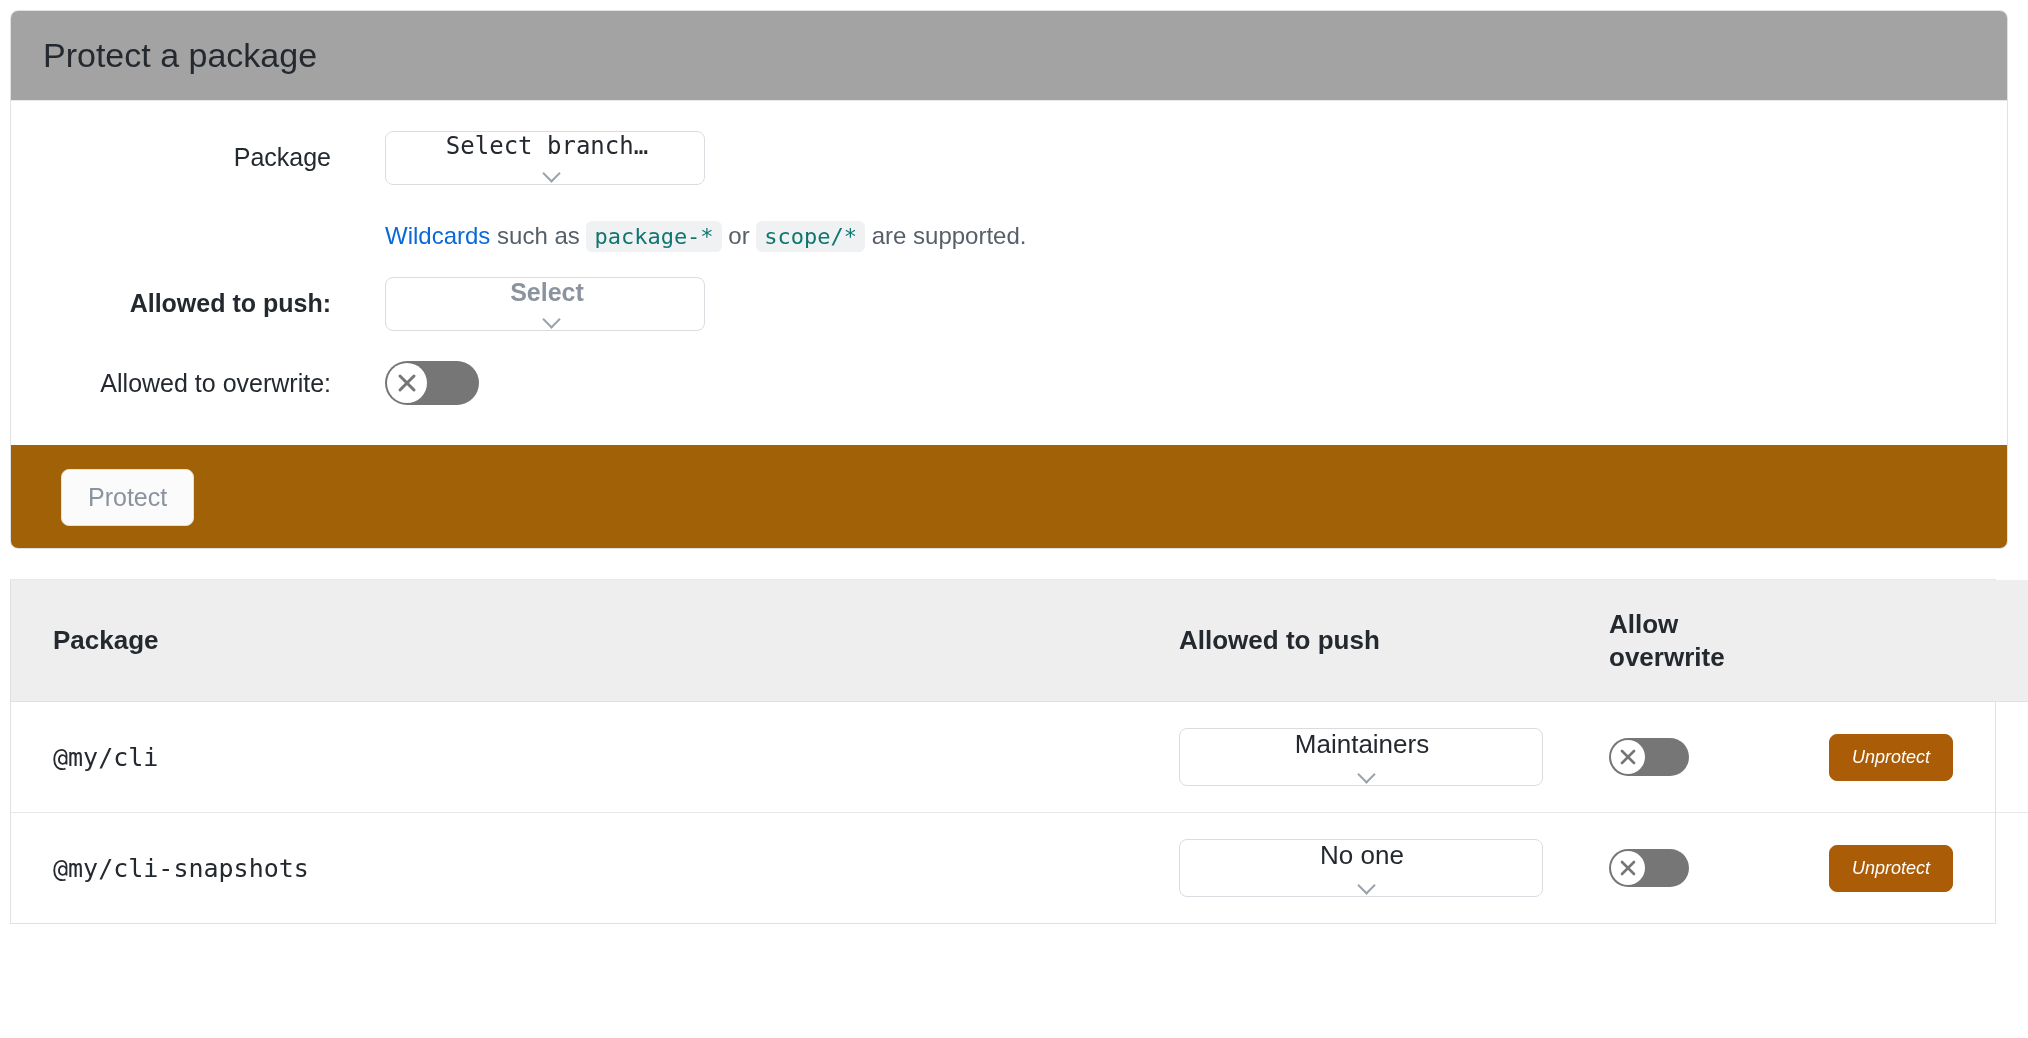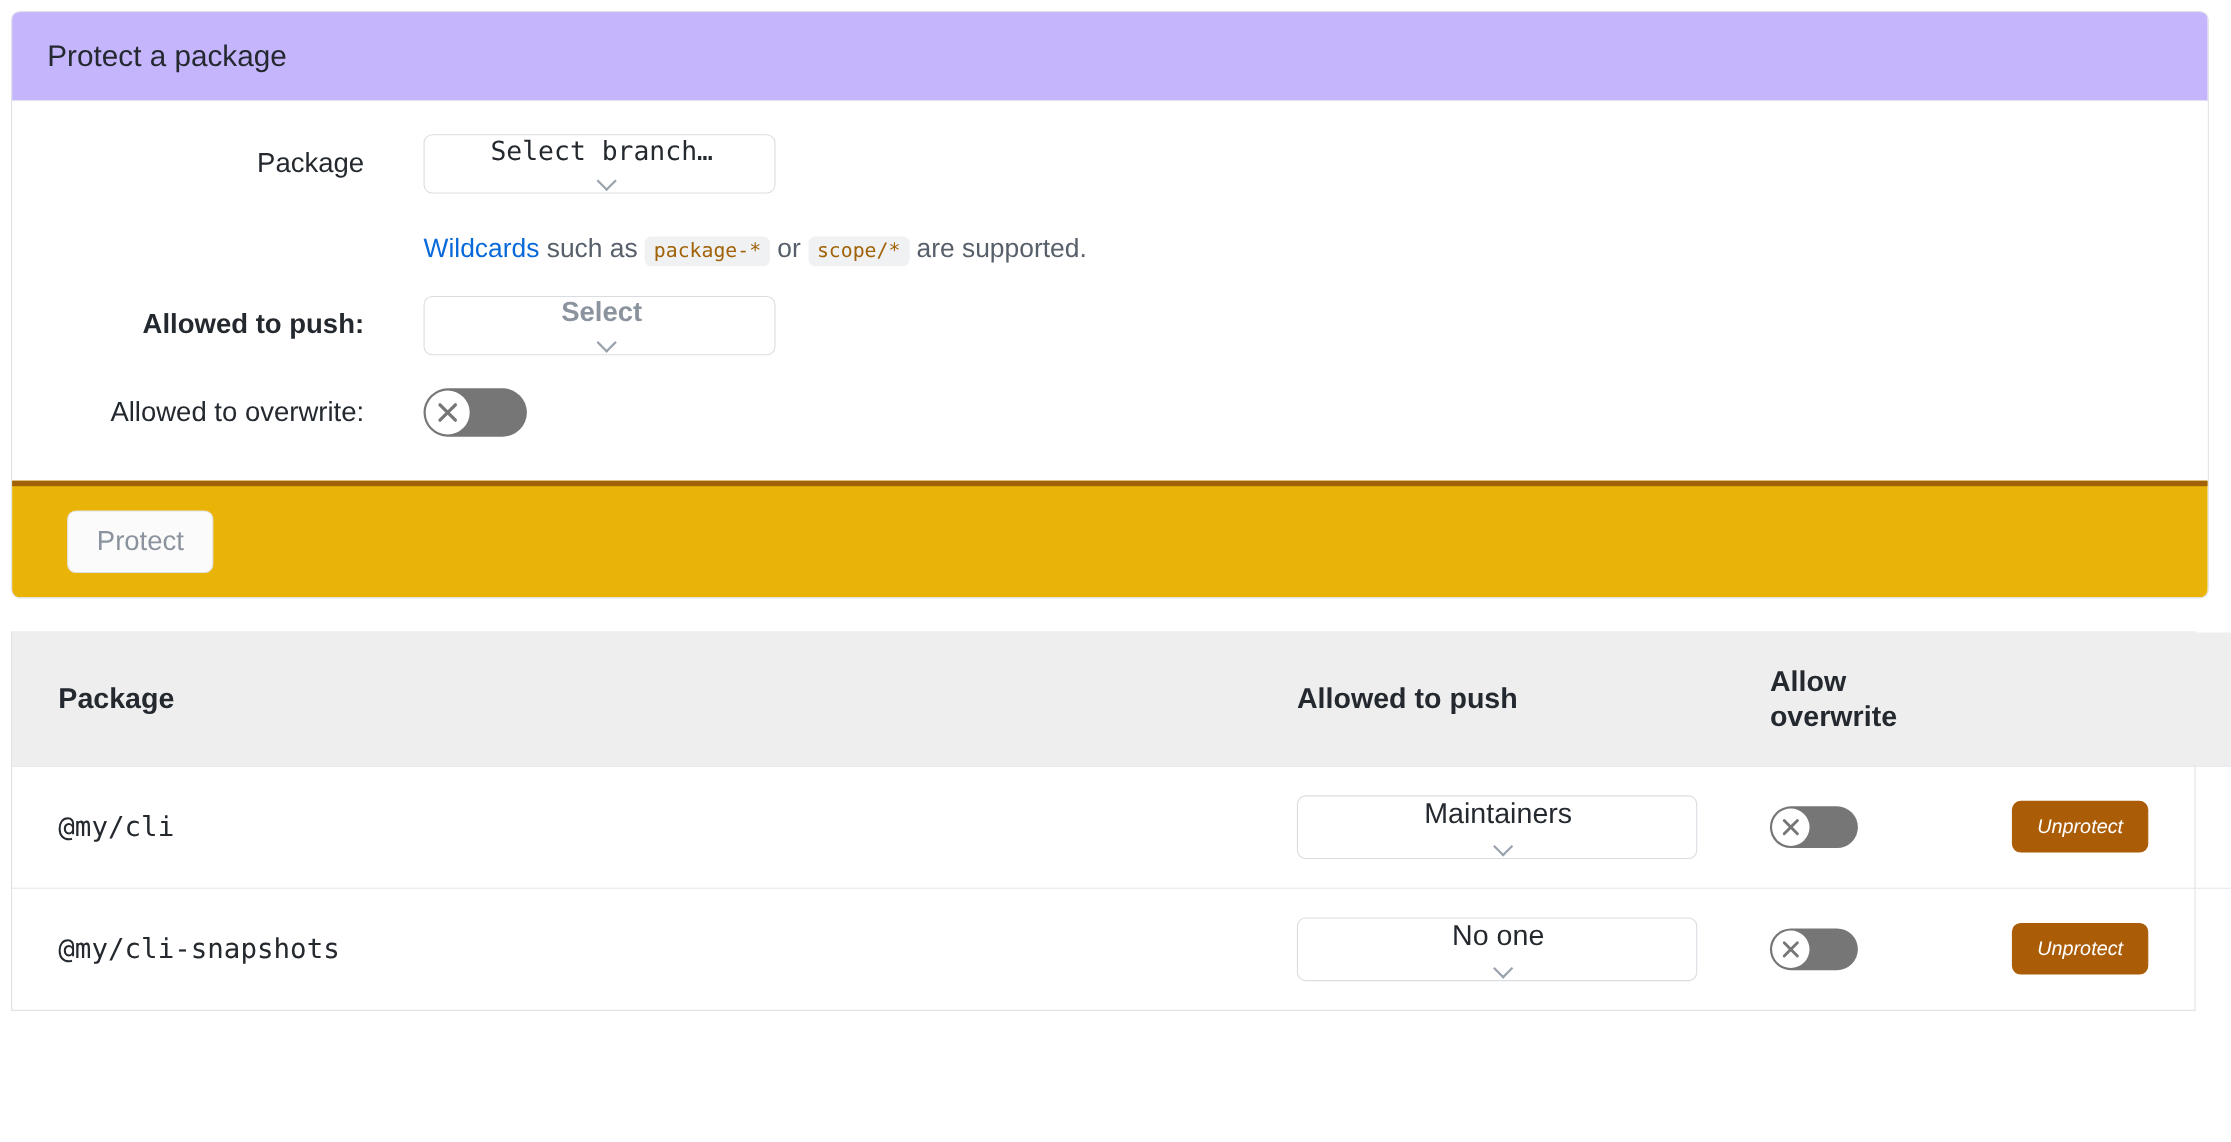--- a/index.html
+++ b/index.html
@@ -26,34 +26,34 @@
   
   .card {
     border: 1px solid #dfe2e5;
     border-radius: 8px;
     background: #ffffff;
     overflow: hidden;
     width: 1998px;
     box-sizing: border-box;
   }
   .card-header {
-    background: #c4b5fd;
+    background: #a3a3a3;
     border-bottom: 1px solid #e6e8ea;
     padding: 24px 32px;
-    font-size: 27px;
+    font-size: 34px;
     line-height: 1.2;
     color: #24292f;
   }
   .card-body {
     background: #ffffff;
     padding: 30px 0 40px 0;
   }
   .card-footer {
-    background: #eab308;
-    border-top: 5px solid #a16207;
+    background: #a16207;
+    border-top: 2px solid #a16207;
     padding: 22px 0 22px 50px;
   }
 
   
   .form-row {
     display: flex;
     align-items: flex-start;
     margin-bottom: 0;
   }
   .form-row + .form-row { margin-top: 22px; }
@@ -128,25 +128,25 @@
     line-height: 1.3;
     color: #57606a;
   }
   .help a {
     color: #0969da;
     text-decoration: none;
     cursor: pointer;
   }
   .code-chip {
     font-family: "DejaVu Sans Mono", "Liberation Mono", monospace;
-    font-size: 18px;
+    font-size: 22px;
     background: #eff1f3;
     border-radius: 6px;
     padding: 3px 8px;
-    color: #a16207;
+    color: #0f766e;
   }
 
   
   .toggle {
     display: inline-block;
     position: relative;
     width: 94px;
     height: 44px;
     border-radius: 22px;
     background: #767676;

